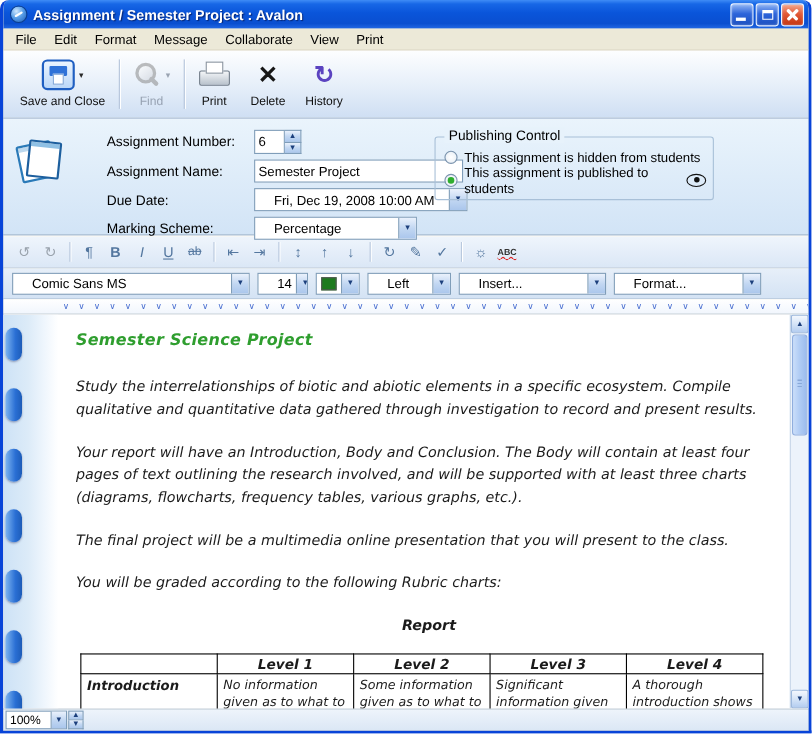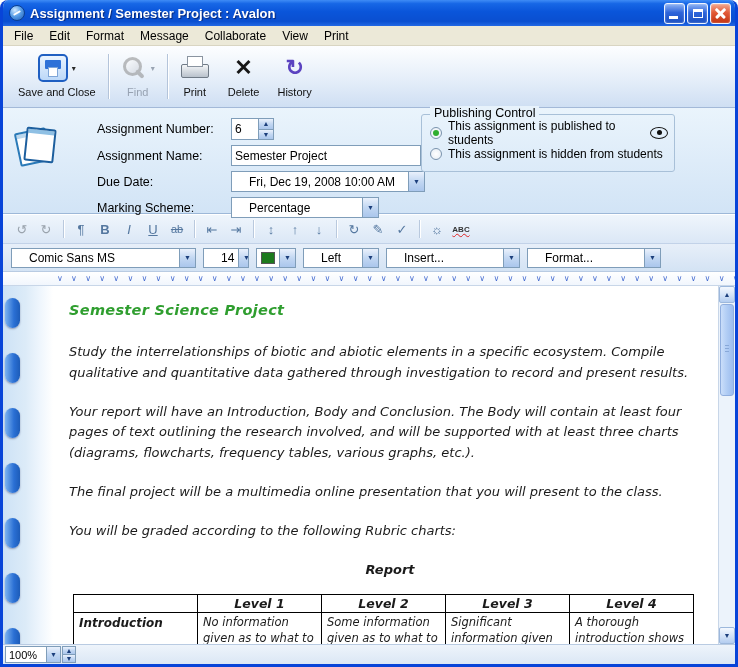--- a/index.html
+++ b/index.html
@@ -74,22 +74,22 @@
   .combo-btn{width:16px;align-self:stretch;background:linear-gradient(180deg,#eaf1fc,#c2d7f2 50%,#aac6ec);
     border-left:1px solid #7f9db9;display:flex;align-items:center;justify-content:center;flex:0 0 16px;}
   .combo-btn i,.sp i,.sbtn i{font-style:normal;font-size:7px;color:#1c3f7c;line-height:1;}
   .spinbox{display:flex;}
   .spin-val{width:28px;height:22px;border:1px solid #7f9db9;font-size:12px;padding:0 3px;
     font-family:"Liberation Sans",sans-serif;}
   .spinner{display:flex;flex-direction:column;width:15px;height:22px;}
   .sp{flex:1;background:linear-gradient(180deg,#eaf1fc,#c2d7f2 50%,#aac6ec);border:1px solid #7f9db9;
     border-left:0;display:flex;align-items:center;justify-content:center;}
   .sp + .sp{border-top:0;}
-  .groupbox{position:absolute;left:392px;top:6px;width:254px;height:58px;border:1px solid #a8c0d8;
-    border-radius:3px;padding:7px 6px 4px 8px;margin-left:26px;}
+  .groupbox{position:absolute;left:392px;top:16px;width:254px;height:58px;border:1px solid #a8c0d8;
+    border-radius:3px;padding:7px 6px 4px 8px;}
   .gb-title{position:absolute;top:-9px;left:8px;font-size:12.5px;background:#e7f2fb;padding:0 4px;color:#000;}
   .radio-row{display:flex;align-items:center;gap:6px;height:21px;font-size:12px;color:#000;}
   .radio{width:12px;height:12px;border-radius:50%;border:1px solid #7a93ad;flex:0 0 12px;
     background:radial-gradient(#fff,#e4ecf4);}
   .radio.checked::after{content:"";display:block;width:6px;height:6px;border-radius:50%;background:#2fae2f;margin:2px;}
   .eye{margin-left:auto;position:relative;width:18px;height:12px;flex:0 0 18px;}
   .eye::before{content:"";position:absolute;inset:0;border:1.5px solid #111;border-radius:50%;}
   .eye::after{content:"";position:absolute;left:6.5px;top:3.5px;width:5px;height:5px;background:#111;border-radius:50%;}
   
   .ebar1{height:30px;flex:0 0 30px;background:linear-gradient(180deg,#eff5fc,#dbe7f6);display:flex;
@@ -247,27 +247,27 @@
           <span class="combo-val">Percentage</span>
           <span class="combo-btn">
               <i>▼</i>
             </span>
         </div>
       </div>
     </div>
     <div class="groupbox">
       <span class="gb-title">Publishing Control</span>
       <div class="radio-row">
+        <span class="radio"></span>
+        <span>This assignment is hidden from students</span>
+      </div>
+      <div class="radio-row">
         <span class="radio checked"></span>
         <span>This assignment is published to students</span>
         <span class="eye"></span>
-      </div>
-      <div class="radio-row">
-        <span class="radio"></span>
-        <span>This assignment is hidden from students</span>
       </div>
     </div>
   </div>
 
   <div class="ebar1">
     <span class="ebtn gray">↺</span>
     <span class="ebtn gray">↻</span>
     <span class="esep"></span>
     <span class="ebtn">¶</span>
     <span class="ebtn b">B</span>
@@ -284,21 +284,21 @@
     <span class="esep"></span>
     <span class="ebtn">↻</span>
     <span class="ebtn">✎</span>
     <span class="ebtn">✓</span>
     <span class="esep"></span>
     <span class="ebtn">☼</span>
     <span class="ebtn spell">ABC</span>
   </div>
 
   <div class="ebar2">
-    <div class="combo" style="width:185px">
+    <div class="combo" style="width:216px">
       <span class="combo-val">Comic Sans MS</span>
       <span class="combo-btn">
           <i>▼</i>
         </span>
     </div>
     <div class="combo" style="width:46px">
       <span class="combo-val">14</span>
       <span class="combo-btn">
           <i>▼</i>
         </span>

